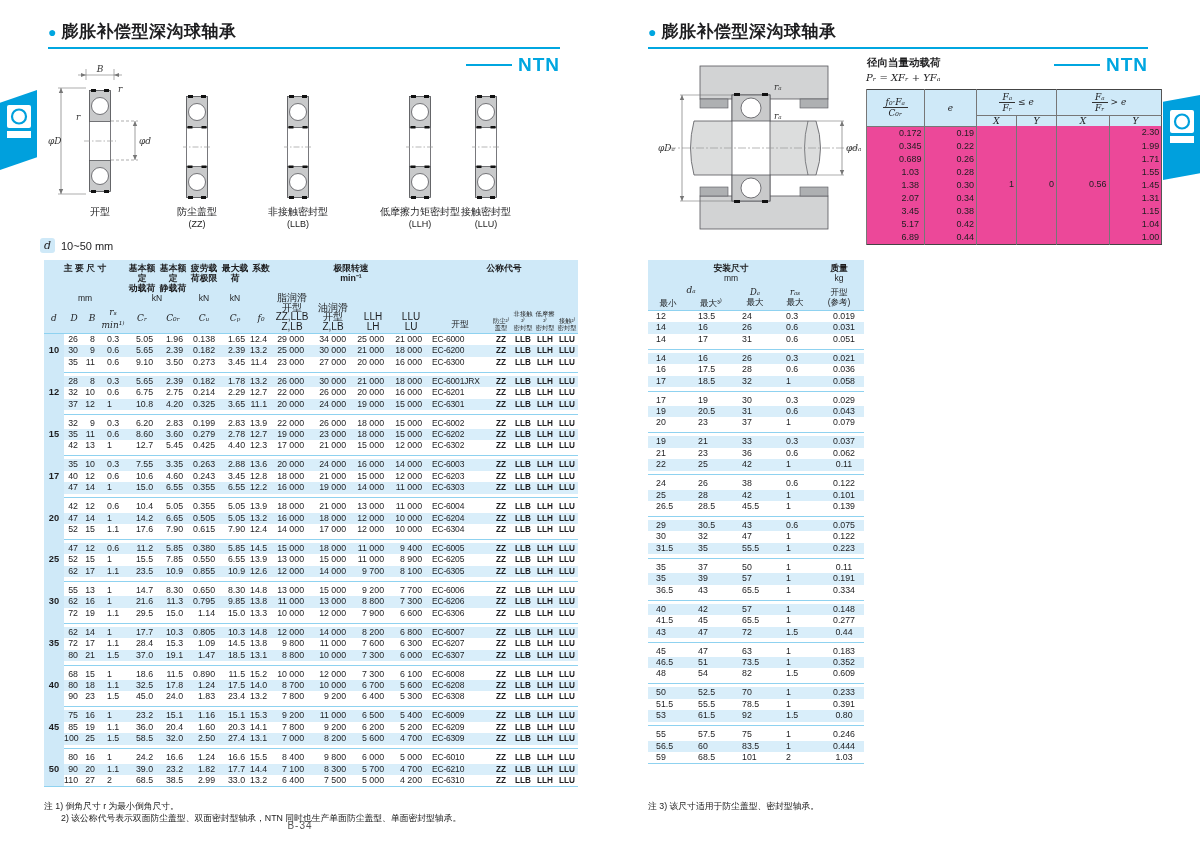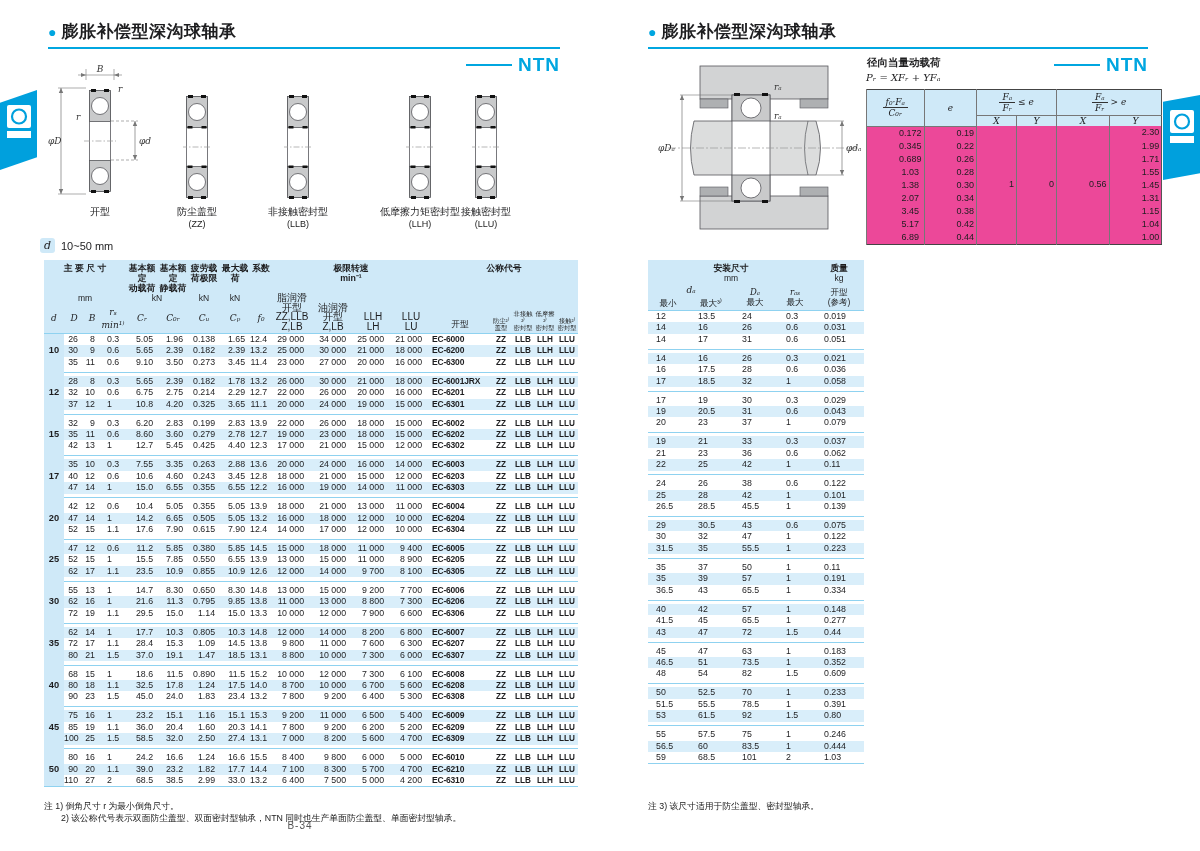--- a/index.html
+++ b/index.html
@@ -56,28 +56,28 @@
   tr.alt td{background:#d9eefa;}
   td.dcol{background:#cfe9f8 !important;}
   td.dlab{font-weight:bold;font-size:9.3px;text-align:center;}
   tr.sep td{height:7.6px;background-image:linear-gradient(#8fd2f0,#8fd2f0);
             background-size:100% 1px;background-position:0 55%;background-repeat:no-repeat;}
   td.nD{text-align:right;padding-right:6px;}
   td.nB{text-align:right;padding-right:5px;}
   td.ctr{text-align:left;padding-left:7px;}
   td.num{text-align:right;padding-right:5px;}
   td.spd{text-align:right;padding-right:8px;}
-  td.code{text-align:left;font-weight:bold;font-size:8.5px;letter-spacing:-.2px;padding-left:2px;}
+  td.code{text-align:left;font-weight:normal;font-size:8.5px;letter-spacing:-.2px;padding-left:2px;}
   td.sfx{text-align:center;font-weight:bold;font-size:8.2px;}
   #ltable{position:absolute;left:44px;top:260px;width:534px;}
 
   #rtable{position:absolute;left:28px;top:260px;width:216px;}
   td.r1{text-align:left;padding-left:8px;} td.r2{text-align:left;padding-left:10px;}
   td.r3{text-align:left;padding-left:8px;} td.r4{text-align:left;padding-left:10px;}
-  td.r5{text-align:left;padding-left:10px;}
+  td.r5{text-align:center;padding-left:10px;}
   .blk{display:block;}
 
   
   #eqblock{position:absolute;left:246px;top:56px;width:215px;}
   .eh{font-size:10.5px;font-weight:bold;margin:0 0 2px 1px;}
   .efor{font-family:"DejaVu Serif",serif;font-style:italic;font-size:10px;margin:0 0 6px 0;}
   table.eq{border-collapse:collapse;border:1px solid #555;border-top:1.5px solid #444;border-bottom:1.5px solid #444;}
   table.eq th,table.eq td{border-left:1px solid #777;text-align:center;padding:0 2px;}
   table.eq th{background:#cfe9f8;font-weight:normal;font-size:9px;}
   table.eq thead tr:first-child th{border-bottom:1px solid #777;padding:2px 3px;}

